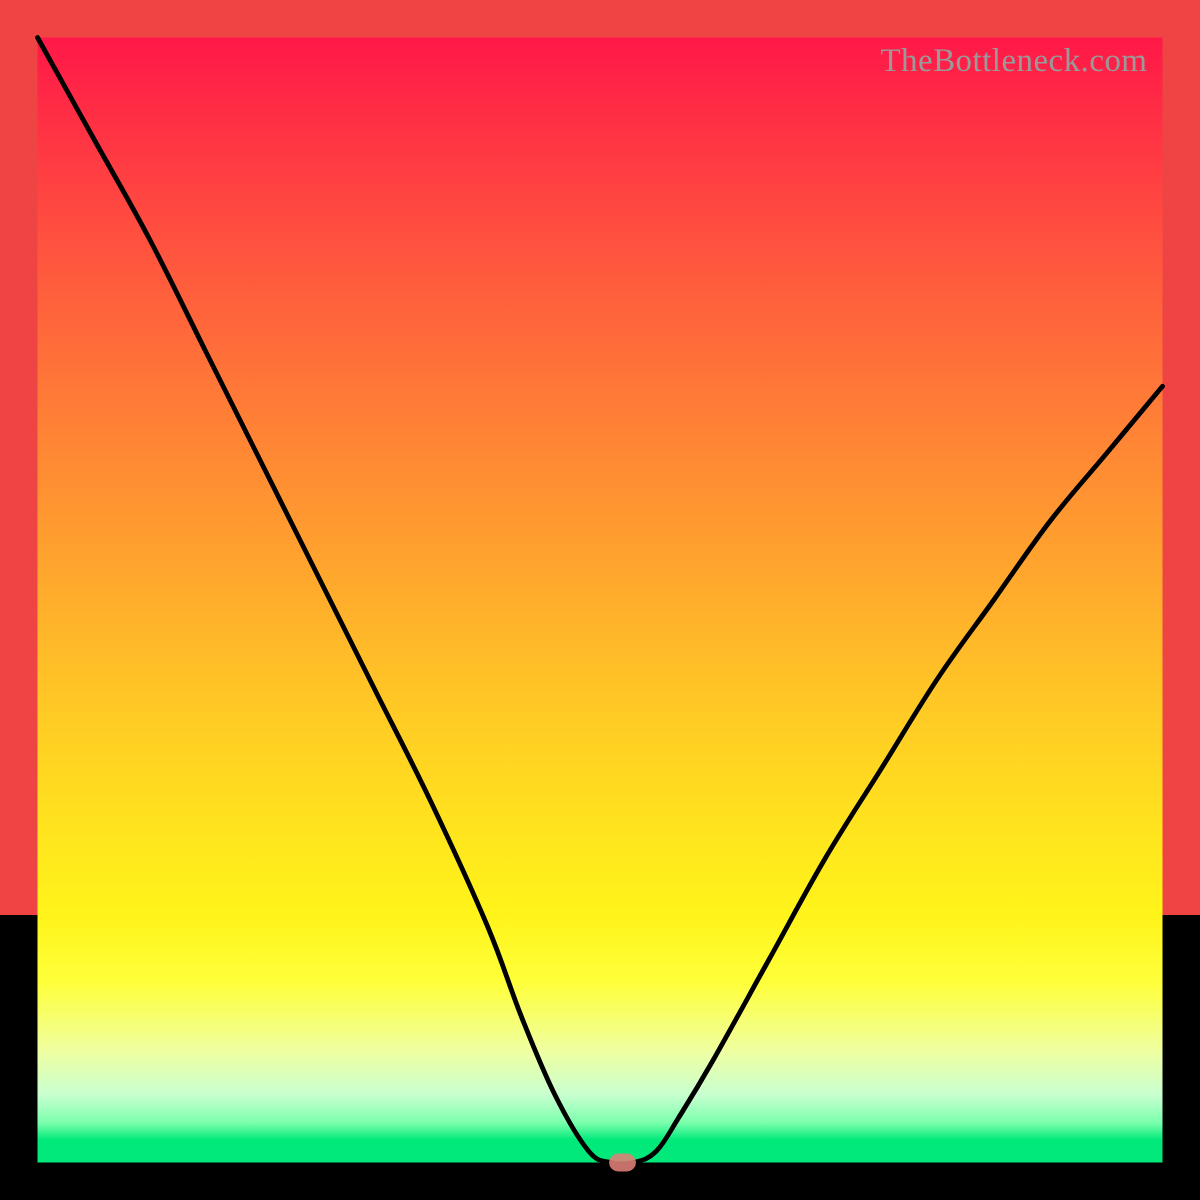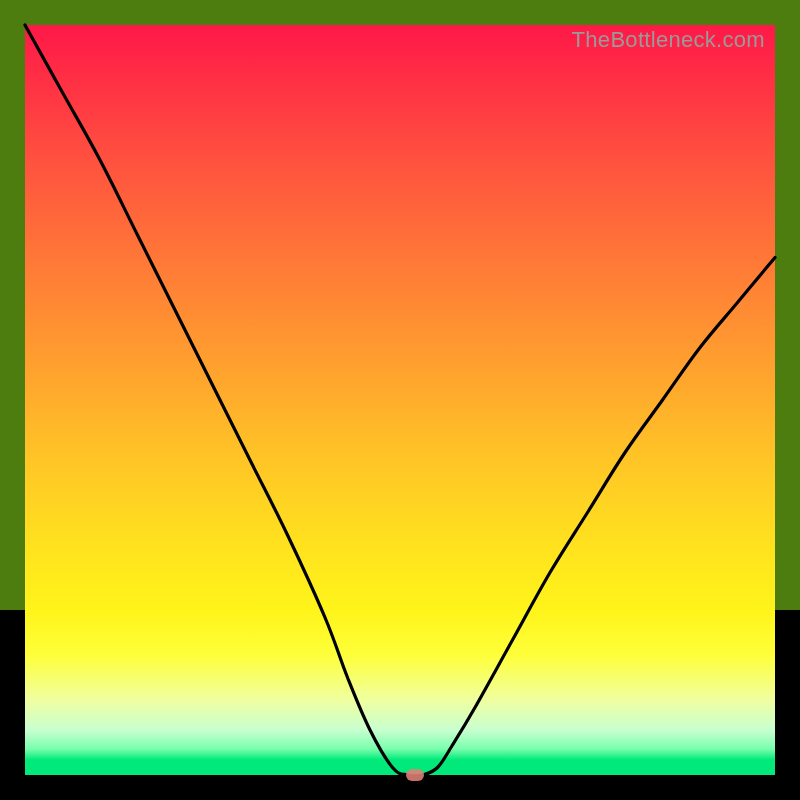--- a/index.html
+++ b/index.html
@@ -8,21 +8,22 @@
     width: 800px;
     height: 800px;
     background: #000;
     overflow: hidden;
     font-family: Arial, Helvetica, sans-serif;
   }
   .frame {
     position: relative;
     width: 800px;
     height: 610px;
-    background: #4d7c0f;
+    background: #ef4444;
+    font-family: Liberation Serif, serif;
   }
   .plot-area {
     position: absolute;
     left: 25px;
     top: 25px;
     width: 750px;
     height: 750px;
     
     background: linear-gradient(
       to bottom,

